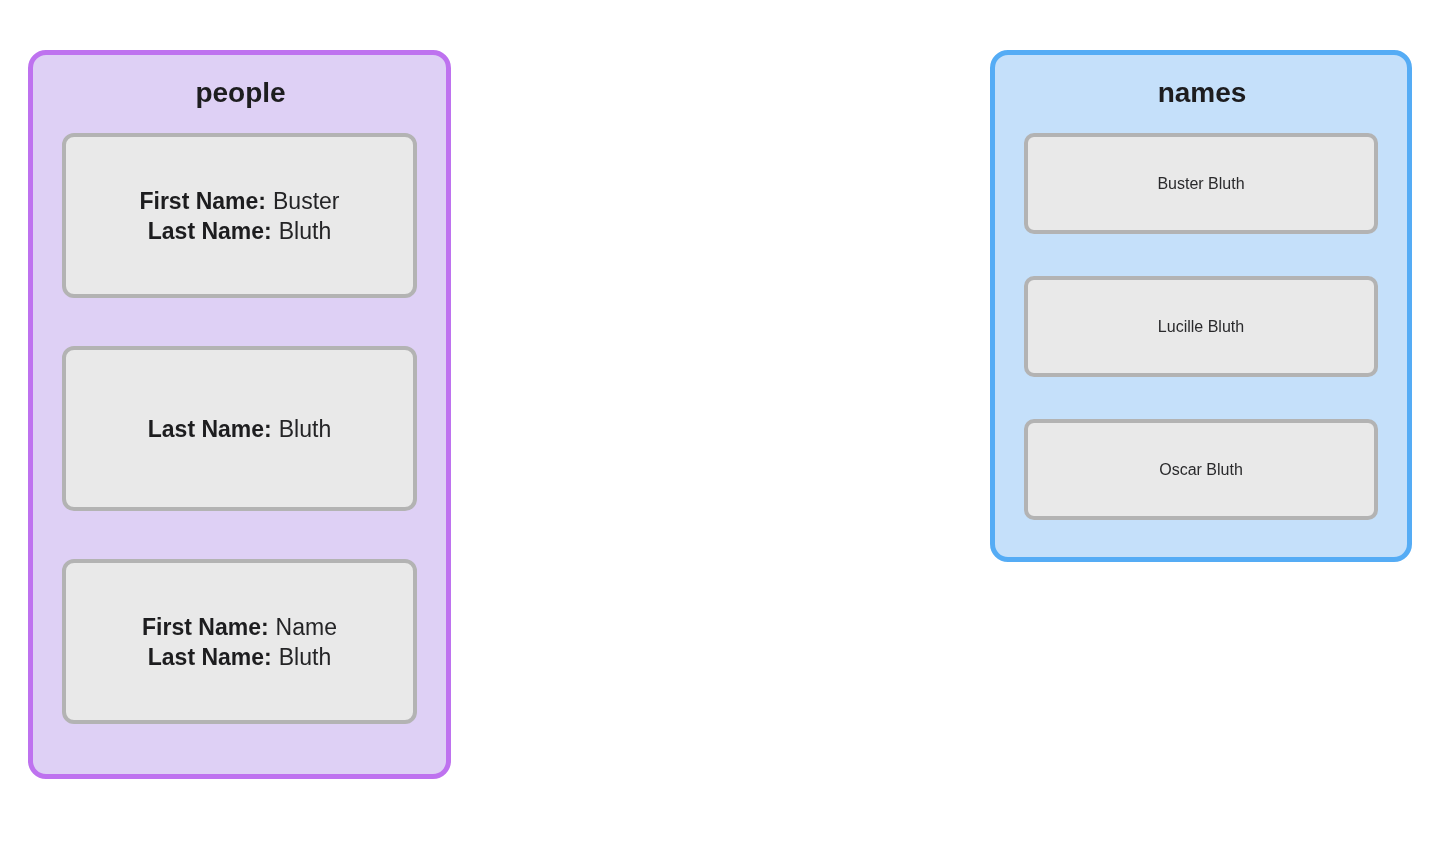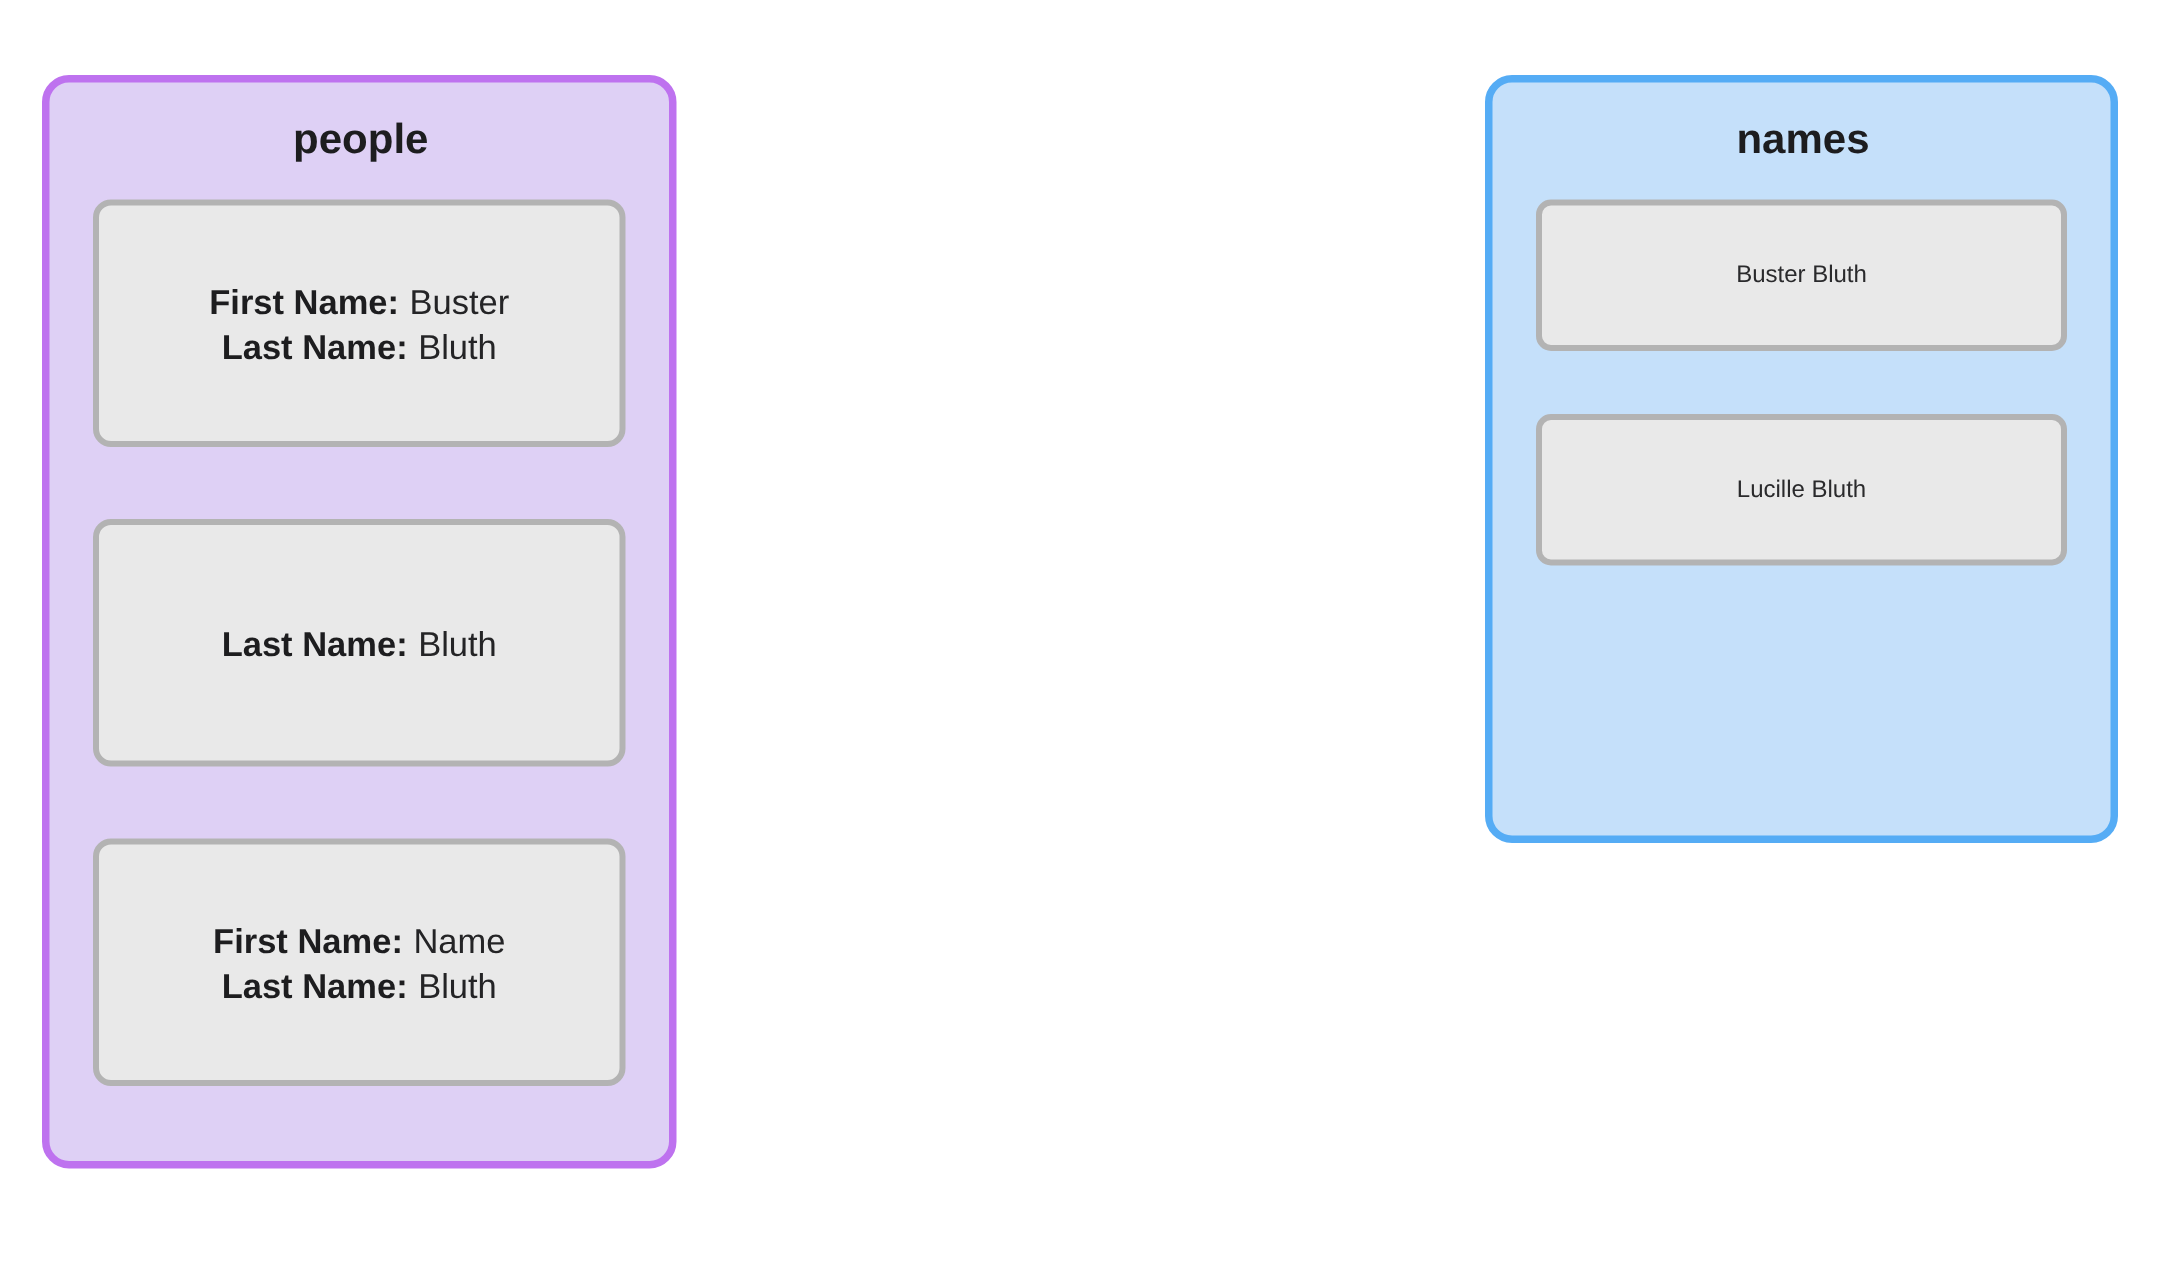--- a/index.html
+++ b/index.html
@@ -124,15 +124,18 @@
 
   <section class="panel panel-names">
     <h2 class="panel-title">names</h2>
 
     <div class="name-card">
       <span>Buster Bluth</span>
     </div>
     <div class="name-card">
       <span>Lucille Bluth</span>
     </div>
+    <div class="name-card">
+      <span>Oscar Bluth</span>
+    </div>
   </section>
 
 </div>
 
 </body></html>

